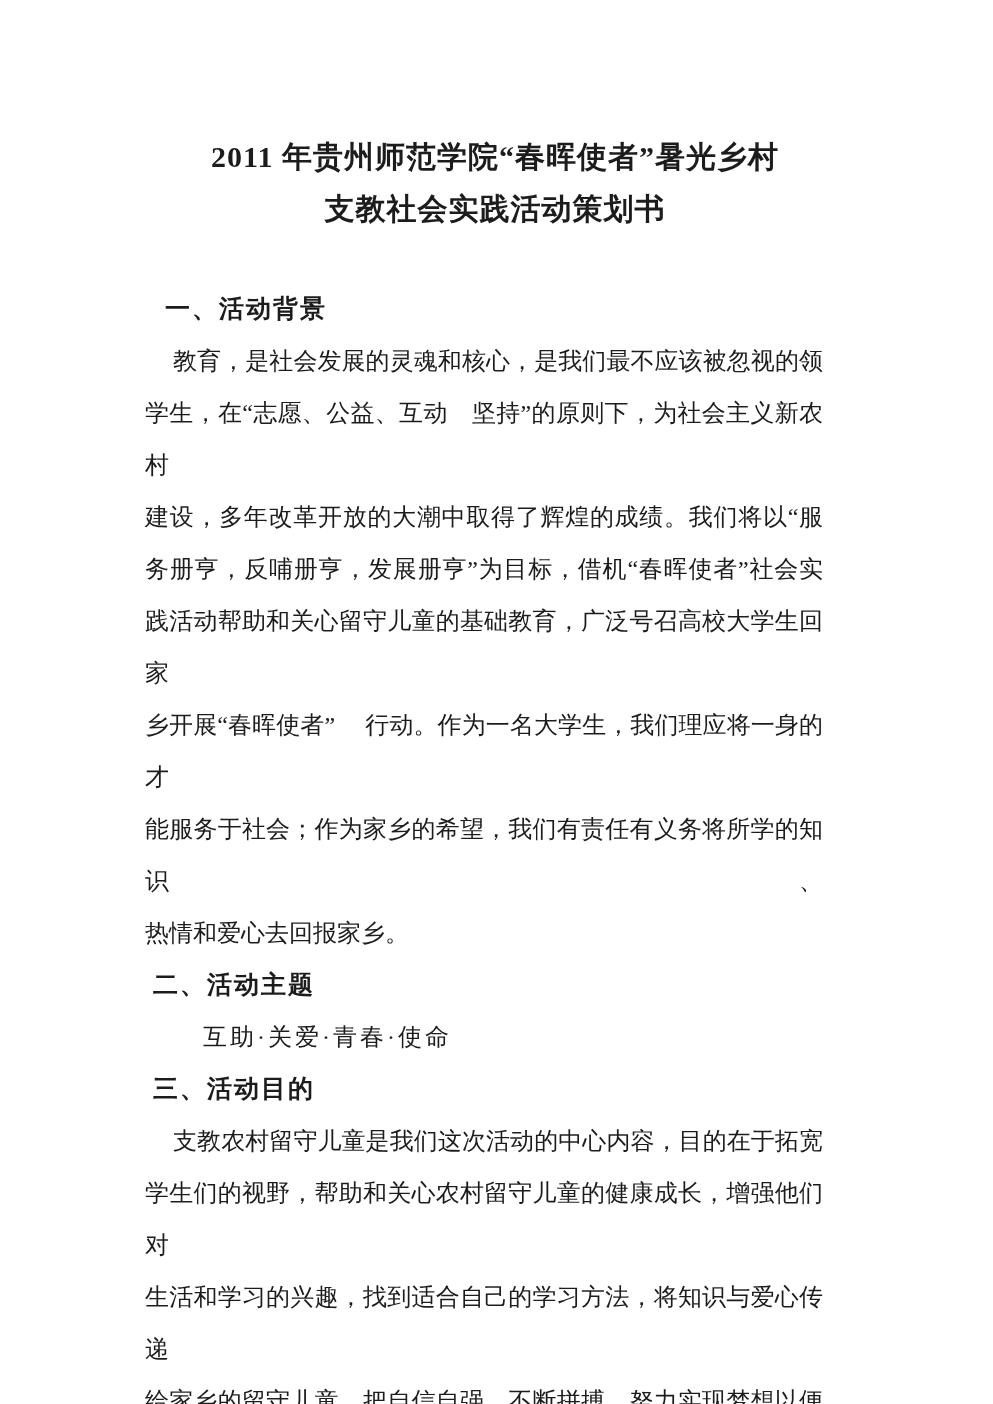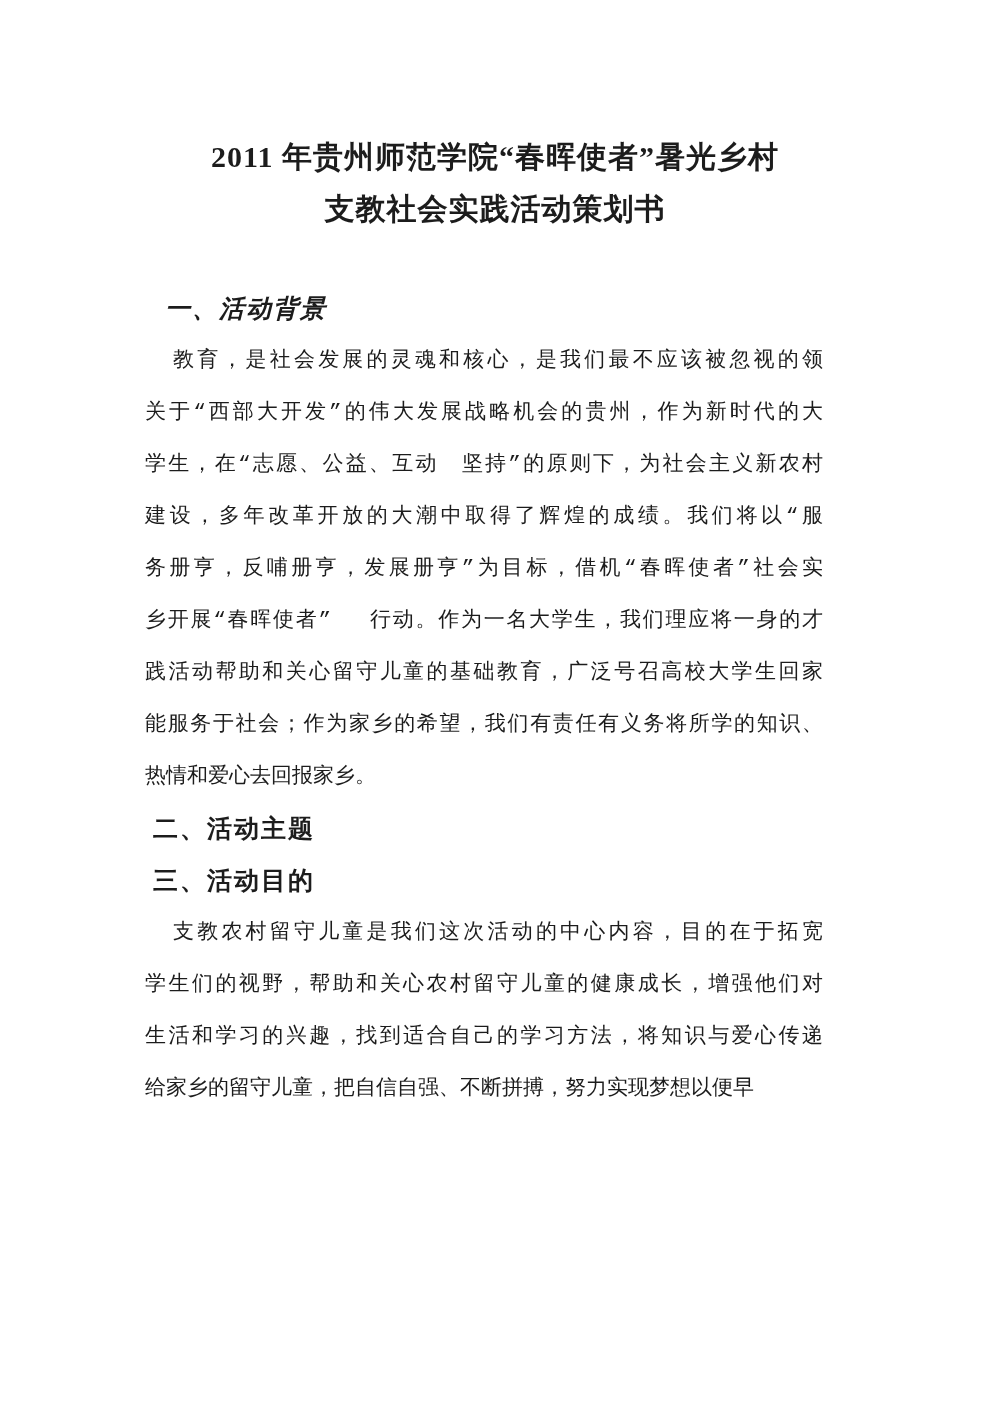--- a/index.html
+++ b/index.html
@@ -33,30 +33,29 @@
     text-align: center;
     letter-spacing: 1px;
   }
   .heading {
     margin: 0;
     font-size: 25px;
     font-weight: bold;
     line-height: 52px;
     letter-spacing: 2px;
   }
-  .heading-1 { margin-top: 48px; padding-left: 20px; font-style: italic; }
+  .heading-1 { margin-top: 48px; padding-left: 20px; }
   .heading-2, .heading-3 { padding-left: 8px; }
   .para { margin: 0; }
   .doc-line {
-    font-size: 21px;
+    font-size: 24px;
     line-height: 52px;
     text-align: justify;
     text-align-last: justify;
     white-space: pre-wrap;
-    font-family: Liberation Mono, monospace;
   }
   .doc-line.last {
     text-align-last: left;
   }
   .doc-line.first {
     text-indent: 28px;
   }
   .theme .doc-line {
     text-indent: 58px;
     letter-spacing: 3px;
@@ -70,33 +69,35 @@
 
     <div class="doc-title">
       <div class="title-line">2011 年贵州师范学院“春晖使者”暑光乡村</div>
       <div class="title-line">支教社会实践活动策划书</div>
     </div>
 
     <div class="section">
       <div class="heading heading-1">一、活动背景</div>
       <div class="para">
           <div class="doc-line first">教育，是社会发展的灵魂和核心，是我们最不应该被忽视的领</div>
-          <div class="doc-line">关于“西部大开发”的伟大发展战略机会的贵州，作为新时代的大</div>
           <div class="doc-line">学生，在“志愿、公益、互动　坚持”的原则下，为社会主义新农村</div>
           <div class="doc-line">建设，多年改革开放的大潮中取得了辉煌的成绩。我们将以“服</div>
           <div class="doc-line">务册亨，反哺册亨，发展册亨”为目标，借机“春晖使者”社会实</div>
+          <div class="doc-line">践活动帮助和关心留守儿童的基础教育，广泛号召高校大学生回家</div>
           <div class="doc-line">乡开展“春晖使者”　 行动。作为一名大学生，我们理应将一身的才</div>
-          <div class="doc-line">践活动帮助和关心留守儿童的基础教育，广泛号召高校大学生回家</div>
           <div class="doc-line">能服务于社会；作为家乡的希望，我们有责任有义务将所学的知识、</div>
           <div class="doc-line last">热情和爱心去回报家乡。</div>
         </div>
     </div>
 
     <div class="section">
       <div class="heading heading-2">二、活动主题</div>
+      <div class="para theme">
+          <div class="doc-line first last">互助·关爱·青春·使命</div>
+        </div>
     </div>
 
     <div class="section">
       <div class="heading heading-3">三、活动目的</div>
       <div class="para">
           <div class="doc-line first">支教农村留守儿童是我们这次活动的中心内容，目的在于拓宽</div>
           <div class="doc-line">学生们的视野，帮助和关心农村留守儿童的健康成长，增强他们对</div>
           <div class="doc-line">生活和学习的兴趣，找到适合自己的学习方法，将知识与爱心传递</div>
           <div class="doc-line last">给家乡的留守儿童，把自信自强、不断拼搏，努力实现梦想以便早</div>
         </div>

